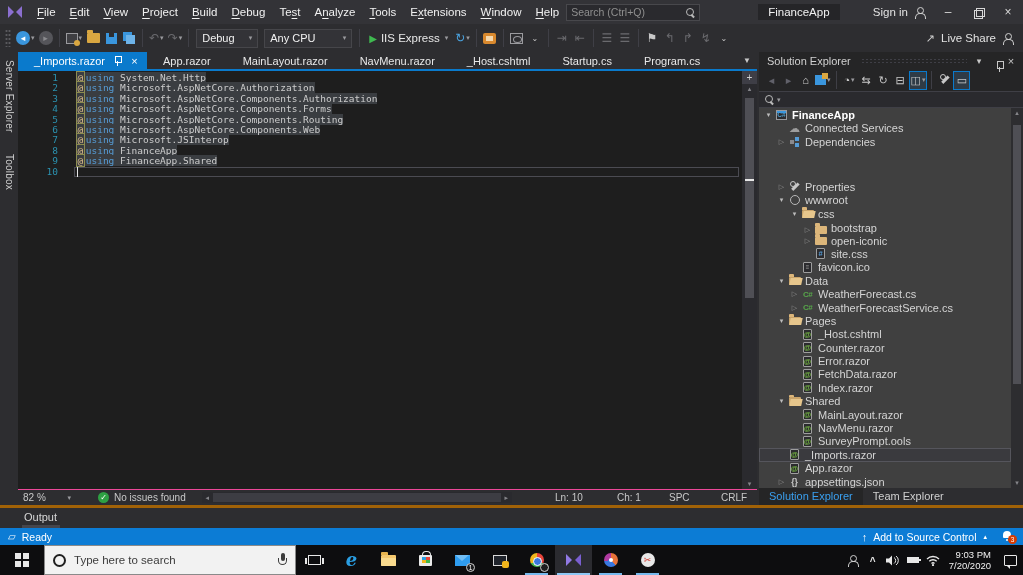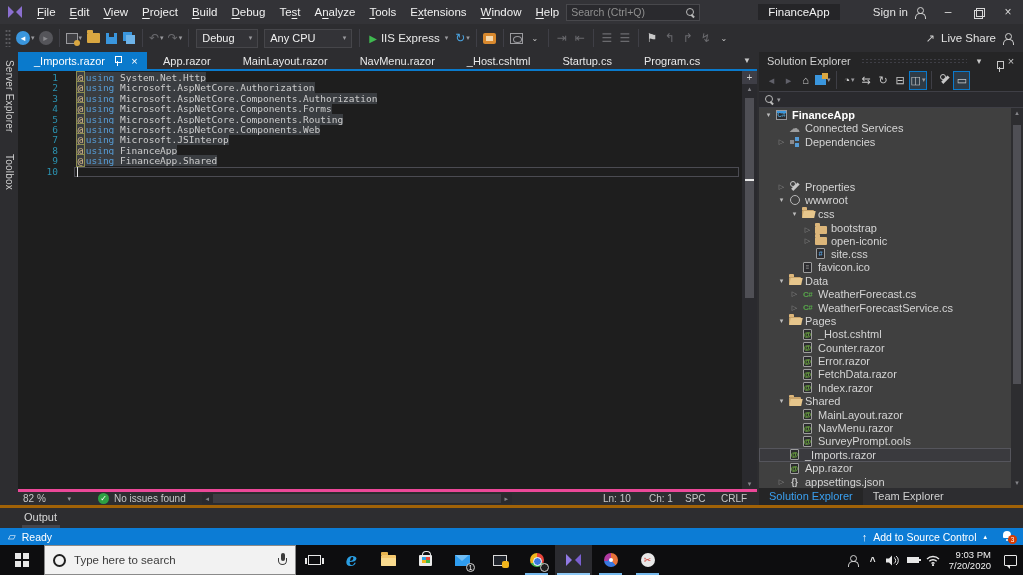--- a/index.html
+++ b/index.html
@@ -92,29 +92,29 @@
   .cur-line .caret{ position:absolute; left:59px; top:0; bottom:0; width:1px; background:#e8e8e8; }
   .cur-box{ position:absolute; left:56px; right:3px; top:0; bottom:0; border:1px solid #4b4b52; }
 
   .vscroll{ width:15px; flex:0 0 auto; background:#2a2a2e; display:flex; flex-direction:column; align-items:center; }
   .split-handle{ width:15px; height:13px; background:#3e3e46; color:#d0d0d0; font-size:10px; line-height:13px; text-align:center; }
   .sarrow{ font-size:7px; color:#85858a; height:10px; line-height:10px; }
   .vtrack{ flex:1; width:9px; position:relative; }
   .vthumb{ position:absolute; left:0; width:9px; background:#4f4f55; }
   .vmarker{ position:absolute; left:0; width:9px; height:2px; background:#e8e8e8; }
 
-  .editor-strip{ height:16px; background:#2d2d30; border-top:3px solid #ec4899; display:flex; align-items:center; font-size:10px; color:#c8c8c8; flex:0 0 auto; }
+  .editor-strip{ height:16px; background:#2d2d30; border-top:1px solid #ec4899; display:flex; align-items:center; font-size:10px; color:#c8c8c8; flex:0 0 auto; }
   .zoom-combo{ width:58px; display:flex; justify-content:space-between; align-items:center; padding:0 5px; height:100%; }
   .health{ display:flex; align-items:center; gap:5px; margin-left:22px; }
   .chk{ width:11px; height:11px; border-radius:50%; background:#2ea043; color:#fff; font-size:8px; line-height:11px; text-align:center; }
   .hscroll{ margin-left:16px; width:310px; height:11px; display:flex; align-items:center; background:#2a2a2e; }
   .hsa{ font-size:7px; color:#85858a; width:11px; text-align:center; }
   .htrack{ flex:1; height:9px; position:relative; background:#2a2a2e; }
   .hthumb{ position:absolute; top:0; left:0; right:0; height:9px; background:#3d3d43; }
-  .caretpos{ margin-left:auto; display:flex; gap:0; }
+  .caretpos{ margin-left:auto; display:flex; gap:16px; }
   .caretpos span{ width:46px; }
   .caretpos .narrow{ width:36px; }
 
   
   .se-panel{ width:266px; flex:0 0 auto; background:#404040; border-left:2px solid #2d2d30; display:flex; flex-direction:column; }
   .se-head{ height:19px; display:flex; align-items:center; font-size:11px; color:#d0d0d0; padding:0 4px 0 8px; background:#252526; }
   .se-head .ttl{ margin-right:6px; white-space:nowrap; }
   .se-dots{ flex:1; height:6px; margin:0 4px;
             background-image:radial-gradient(circle,#3f3f46 0.8px,transparent 1px); background-size:4px 3px; }
   .se-hbtn{ width:16px; text-align:center; color:#c8c8c8; font-size:9px; }

